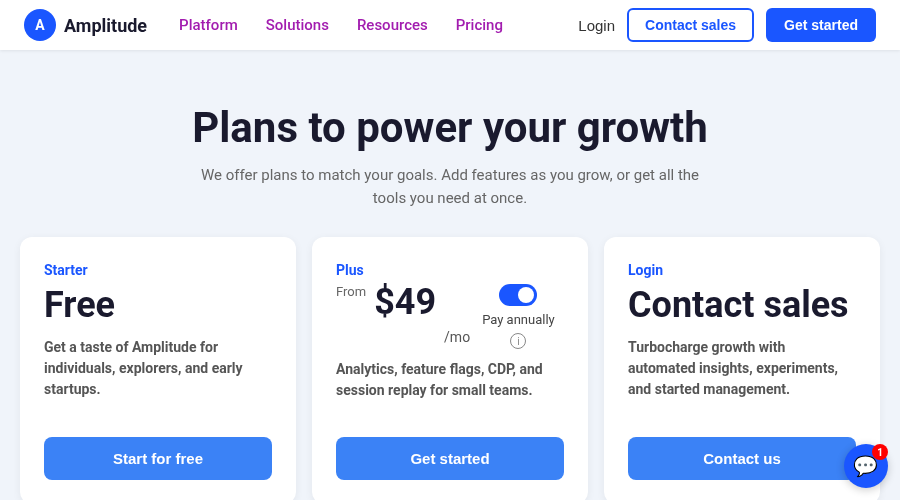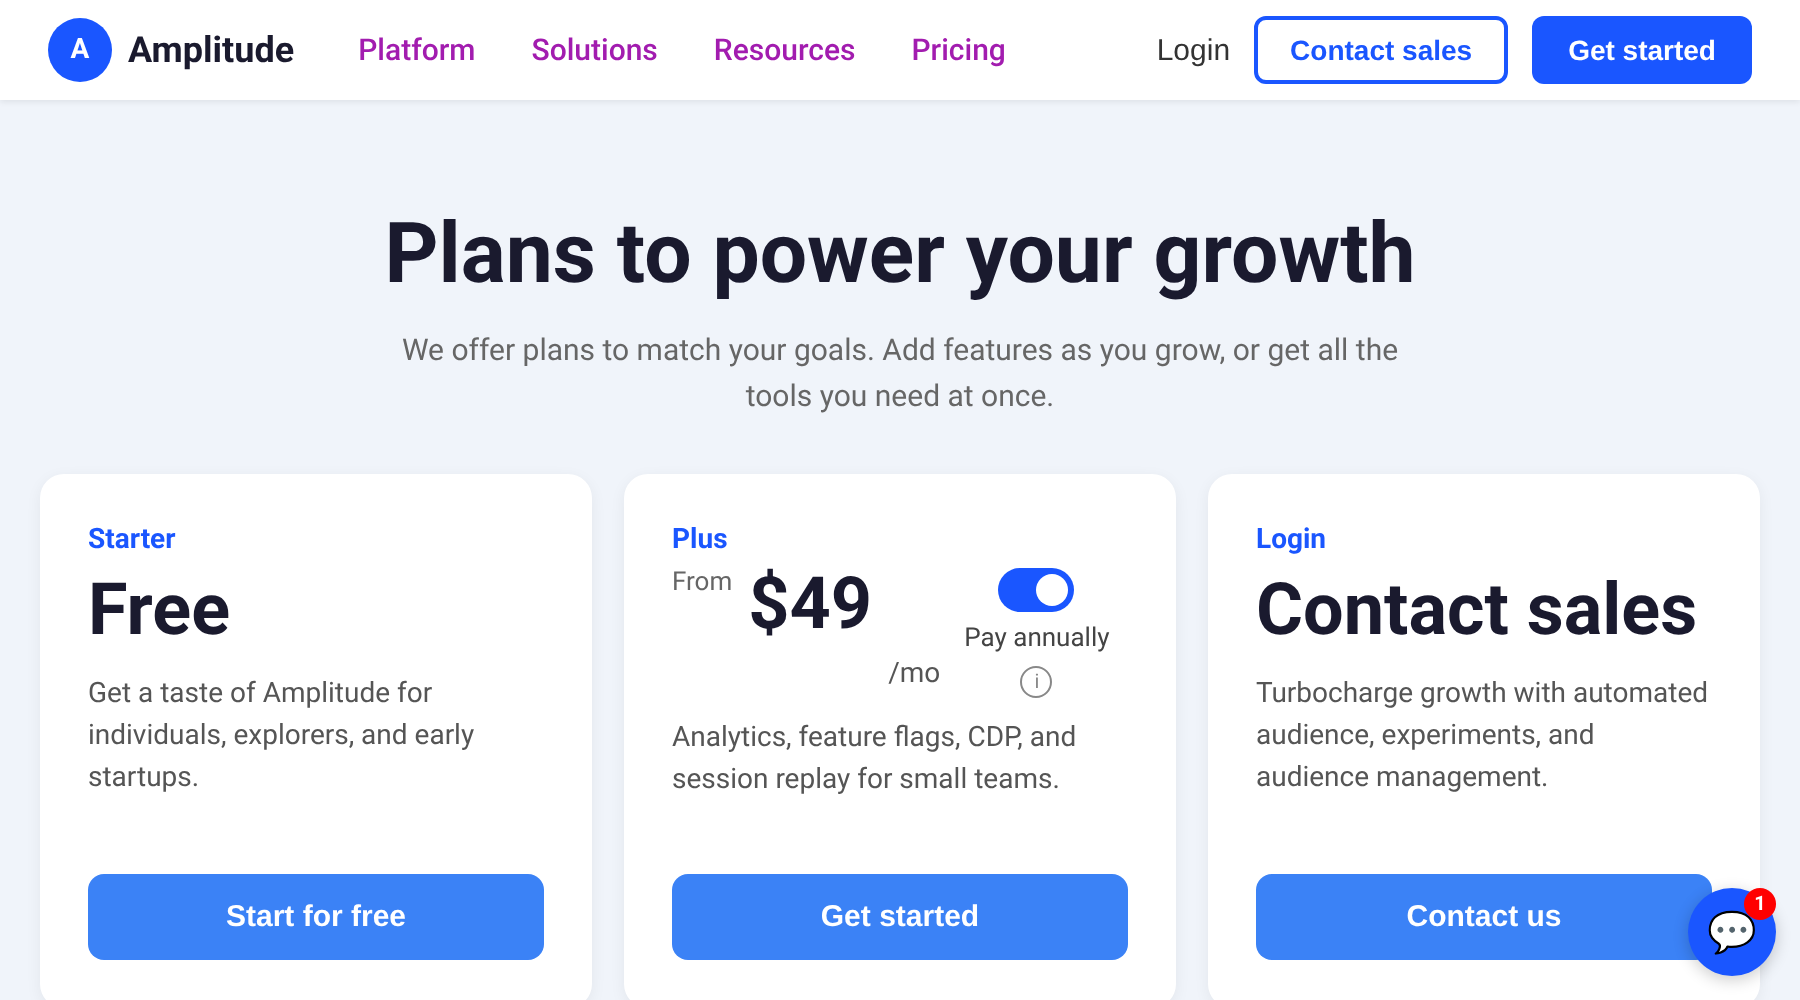--- a/index.html
+++ b/index.html
@@ -204,20 +204,21 @@
       font-size: 10px;
       color: #888;
       cursor: pointer;
     }
     .card-description {
       font-size: 14px;
       color: #555;
       line-height: 1.5;
       margin-bottom: auto;
       padding-bottom: 20px;
+      font-weight: bold;
     }
     .btn-card {
       display: block;
       width: 100%;
       padding: 13px;
       border-radius: 8px;
       border: none;
       cursor: pointer;
       font-size: 15px;
       font-weight: 600;
@@ -313,21 +314,21 @@
         <div class="info-icon">i</div>
       </div>
     </div>
     <p class="card-description">Analytics, feature flags, CDP, and session replay for small teams.</p>
     <button class="btn-card">Get started</button>
   </div>
 
   <div class="card">
     <div class="card-tier">Login</div>
     <div class="card-price-label">Contact sales</div>
-    <p class="card-description">Turbocharge growth with automated audience, experiments, and audience management.</p>
+    <p class="card-description">Turbocharge growth with automated insights, experiments, and started management.</p>
     <button class="btn-card">Contact us</button>
   </div>
 
 </div>
 
 <div class="chat-bubble">
   <span class="chat-bubble-icon">💬</span>
   <div class="chat-badge">1</div>
 </div>
 

